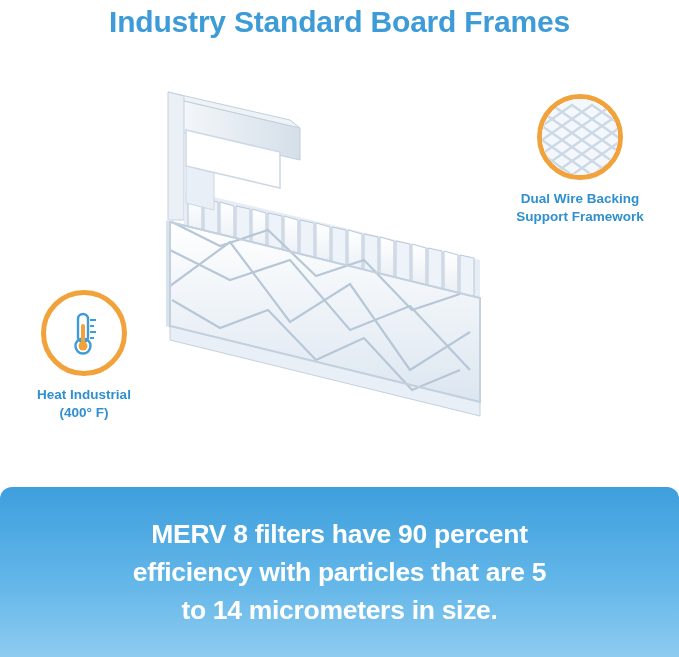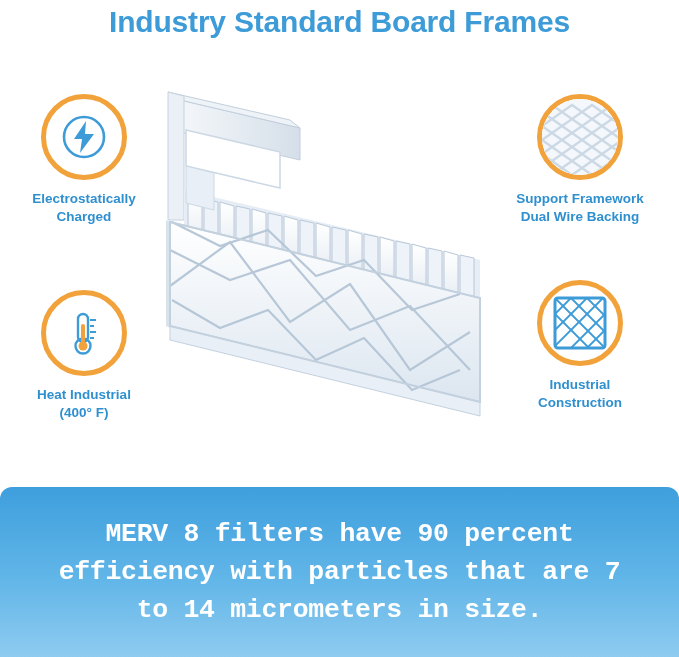--- a/index.html
+++ b/index.html
@@ -114,21 +114,20 @@
     position: absolute;
     left: 0;
     top: 487px;
     width: 679px;
     height: 170px;
     background: linear-gradient(180deg, #3e9fdd 0%, #62b6e8 55%, #8ecbf0 100%);
     border-radius: 12px 12px 0 0;
     display: flex;
     align-items: center;
     justify-content: center;
-    font-family: Liberation Mono, monospace;
   }
   .banner-text {
     color: #ffffff;
     font-size: 26.5px;
     font-weight: bold;
     text-align: center;
     line-height: 38px;
     letter-spacing: -0.3px;
     padding: 0 40px;
   }
@@ -201,34 +200,20 @@
         <path d="M22,230 L70,258 L118,240 L166,290 L214,268 L262,320 L310,300"></path>
       </g>
 
       <polygon points="20,152 330,228 330,332 20,256" fill="none" stroke="#c3d0de" stroke-width="2"></polygon>
 
       <polygon points="36,60 130,82 130,118 36,96" fill="#ffffff" stroke="#ccd8e4" stroke-width="1.5"></polygon>
       <polygon points="36,96 64,103 64,140 36,133" fill="#e8eff6" stroke="#ccd8e4" stroke-width="1"></polygon>
     </svg>
   </div>
 
-  <div class="feature" id="feat-electro">
-    <div class="circle">
-      <div class="bolt-wrap">
-        <svg width="48" height="48" viewBox="0 0 48 48">
-          <circle cx="24" cy="24" r="20" fill="none" stroke="#3d9bd8" stroke-width="2.6"></circle>
-          <polygon points="26,8 14,26 22,26 20,40 34,21 25,21" fill="#3d9bd8"></polygon>
-        </svg>
-      </div>
-    </div>
-    <div class="caption">
-      <div>Electrostatically</div>
-      <div>Charged</div>
-    </div>
-  </div>
 
   <div class="feature" id="feat-heat">
     <div class="circle">
       <div class="thermo-wrap">
         <svg width="54" height="54" viewBox="0 0 54 54">
           <rect x="21" y="8" width="10" height="28" rx="5" fill="none" stroke="#3d9bd8" stroke-width="2.4"></rect>
           <circle cx="26" cy="40" r="7.5" fill="none" stroke="#3d9bd8" stroke-width="2.4"></circle>
           <rect x="24" y="18" width="4" height="20" rx="2" fill="#f2a23a"></rect>
           <circle cx="26" cy="40" r="4.5" fill="#f2a23a"></circle>
           <line x1="33" y1="14" x2="39" y2="14" stroke="#3d9bd8" stroke-width="2"></line>
@@ -258,51 +243,27 @@
             <path d="M-10,20 L10,6 L30,20 L50,6 L70,20 L90,6"></path>
             <path d="M-10,34 L10,20 L30,34 L50,20 L70,34 L90,20"></path>
             <path d="M-10,48 L10,34 L30,48 L50,34 L70,48 L90,34"></path>
             <path d="M-10,62 L10,48 L30,62 L50,48 L70,62 L90,48"></path>
             <path d="M-10,76 L10,62 L30,76 L50,62 L70,76 L90,62"></path>
           </g>
         </svg>
       </div>
     </div>
     <div class="caption">
+      <div>Dual Wire Backing</div>
       <div>Support Framework</div>
-      <div>Dual Wire Backing</div>
-    </div>
-  </div>
-
-  <div class="feature" id="feat-constr">
-    <div class="circle">
-      <div class="constr-wrap">
-        <svg width="58" height="58" viewBox="0 0 58 58">
-          <rect x="4" y="4" width="50" height="50" rx="3" fill="none" stroke="#3d9bd8" stroke-width="3"></rect>
-          <g stroke="#3d9bd8" stroke-width="1.8" fill="none">
-            <line x1="4" y1="20" x2="20" y2="4"></line>
-            <line x1="4" y1="36" x2="36" y2="4"></line>
-            <line x1="4" y1="52" x2="52" y2="4"></line>
-            <line x1="20" y1="54" x2="54" y2="20"></line>
-            <line x1="36" y1="54" x2="54" y2="36"></line>
-            <line x1="4" y1="20" x2="38" y2="54"></line>
-            <line x1="4" y1="4" x2="54" y2="54"></line>
-            <line x1="20" y1="4" x2="54" y2="38"></line>
-            <line x1="36" y1="4" x2="54" y2="22"></line>
-          </g>
-        </svg>
-      </div>
-    </div>
-    <div class="caption">
-      <div>Industrial</div>
-      <div>Construction</div>
-    </div>
-  </div>
+    </div>
+  </div>
+
 
   <div class="banner">
     <div class="banner-text">
       <div>MERV 8 filters have 90 percent</div>
-      <div>efficiency with particles that are 7</div>
+      <div>efficiency with particles that are 5</div>
       <div>to 14 micrometers in size.</div>
     </div>
   </div>
 
 </div>
 
 </body></html>

